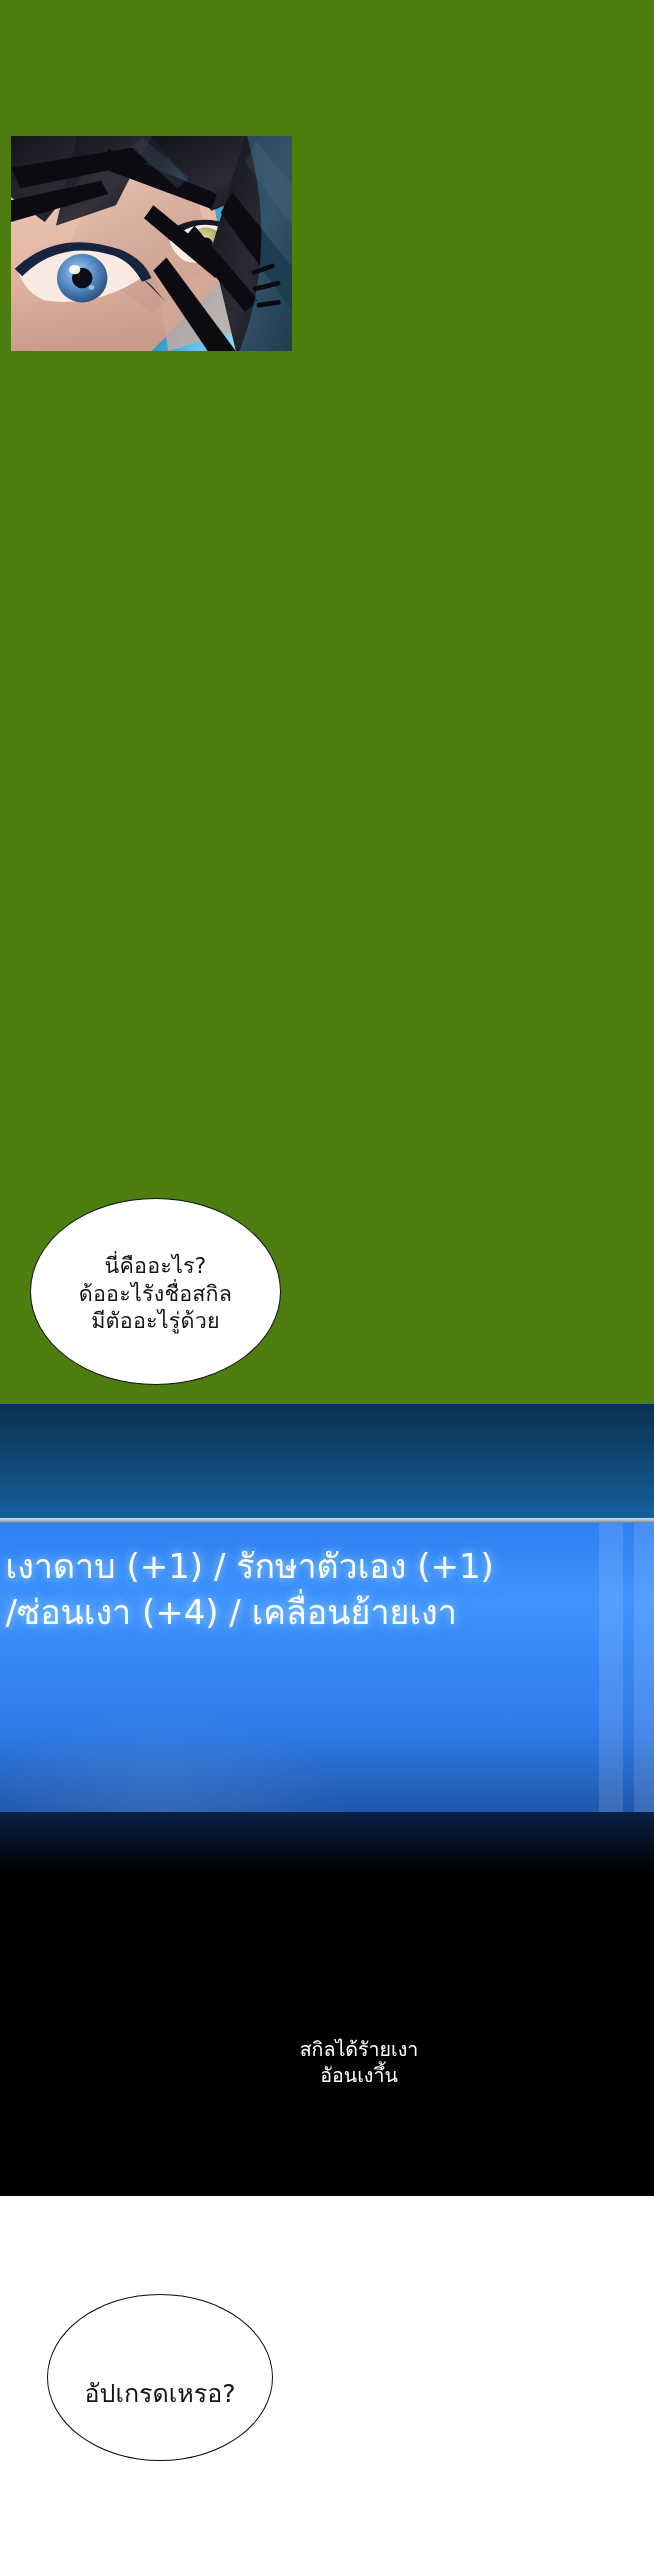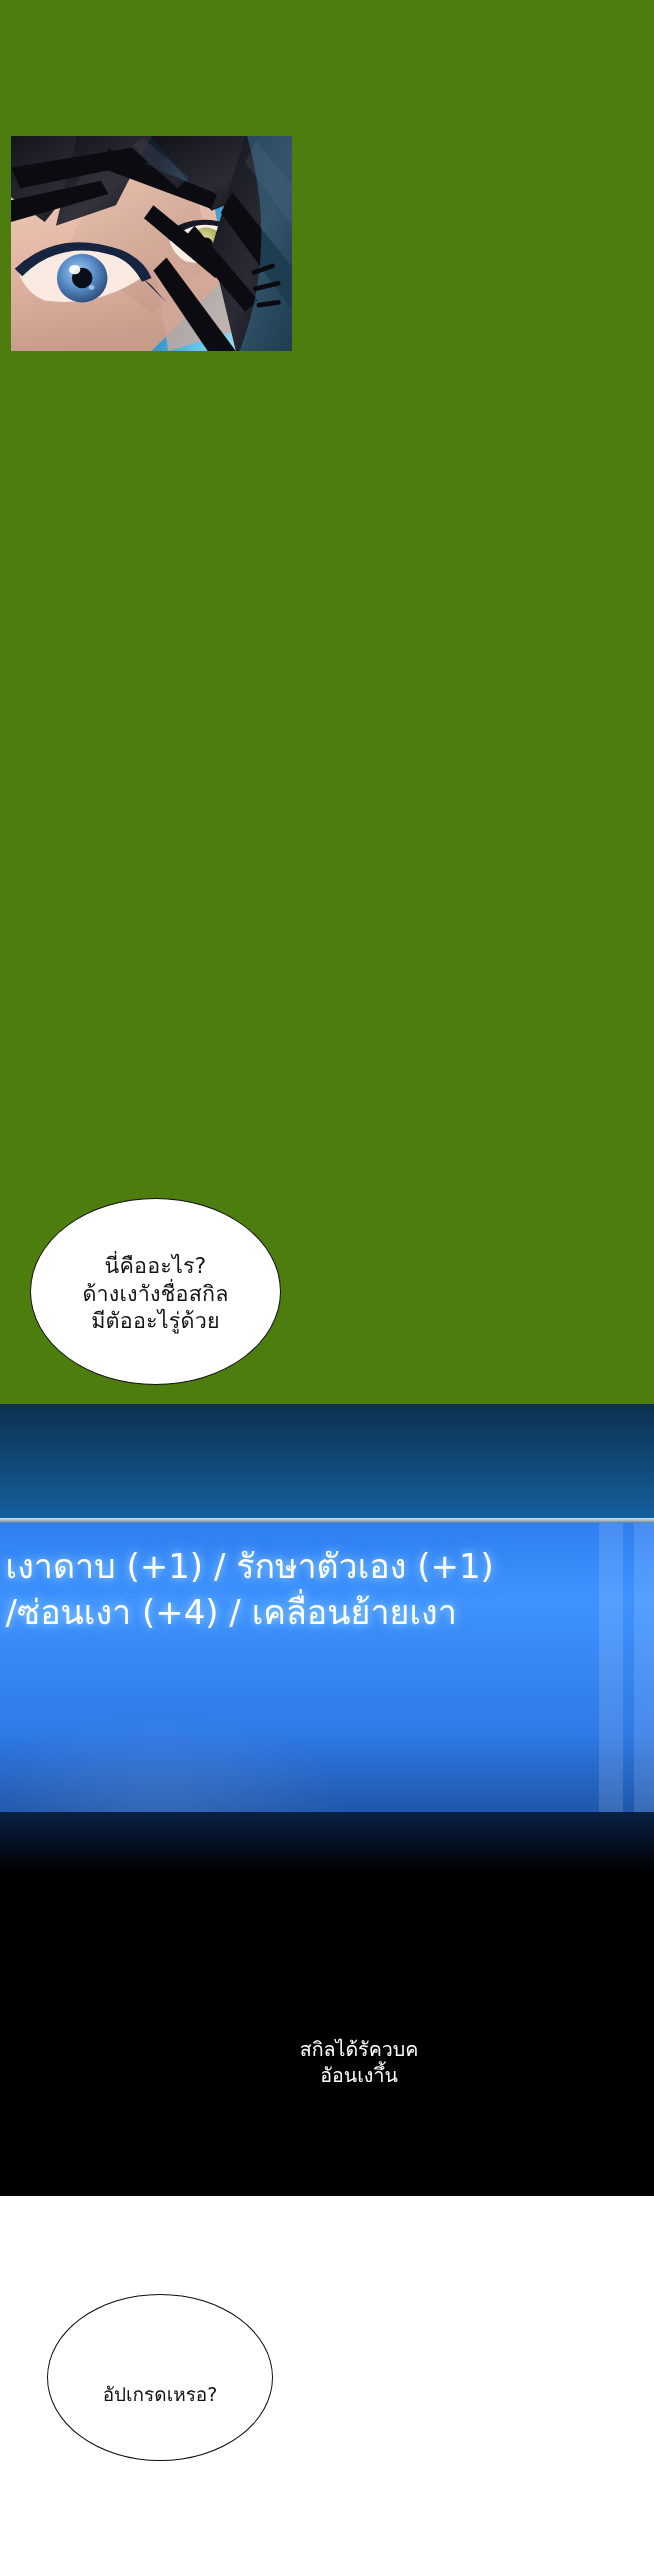--- a/index.html
+++ b/index.html
@@ -55,21 +55,21 @@
     transform: translateY(1.9px);
   }
   .bubble-2 {
     left: 47px;
     top: 2294px;
     width: 226px;
     height: 167px;
     z-index: 6;
   }
   .bubble-2 .txt {
-    font-size: 19px;
+    font-size: 25px;
     line-height: 1.3;
     color: #141414;
     transform: translateY(17px);
   }
 
   
   .status-window {
     position: absolute;
     left: 0;
     top: 1404px;
@@ -292,21 +292,21 @@
         <rect x="256" y="140" width="26" height="5" rx="2.5" transform="rotate(-20 269 142)"></rect>
         <rect x="258" y="158" width="30" height="5" rx="2.5" transform="rotate(-14 273 160)"></rect>
         <rect x="262" y="177" width="26" height="5" rx="2.5" transform="rotate(-8 275 179)"></rect>
       </g>
     </svg>
   </div>
 
   <div class="bubble bubble-1">
     <div class="txt">
       <div>นี่คืออะไร?</div>
-      <div>ด้างเงาังชื่อสกิล</div>
+      <div>ด้ออะไรังชื่อสกิล</div>
       <div>มีตัออะไรู่ด้วย</div>
     </div>
   </div>
 
   <div class="status-window">
     <div class="sw-top"></div>
     <div class="sw-divider"></div>
     <div class="sw-body">
       <div class="sw-band b1"></div>
       <div class="sw-band b2"></div>
@@ -320,21 +320,21 @@
 
     <div class="ghost-text"></div>
   </div>
 
   <div class="dark-block">
     <div class="fadein"></div>
   </div>
 
   <div class="oval-narration">
     <div class="txt">
-      <div>สกิลได้รัควบค</div>
+      <div>สกิลได้รัายเงา</div>
       <div>อัอนเงาึ้น</div>
     </div>
   </div>
 
   <div class="tail-white"></div>
 
   <div class="bubble bubble-2">
     <div class="txt">
       <div>อัปเกรดเหรอ?</div>
     </div>

